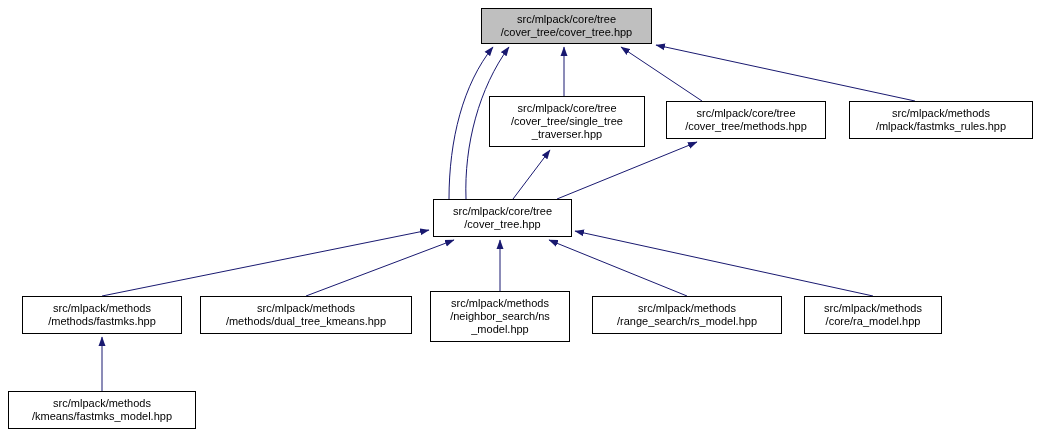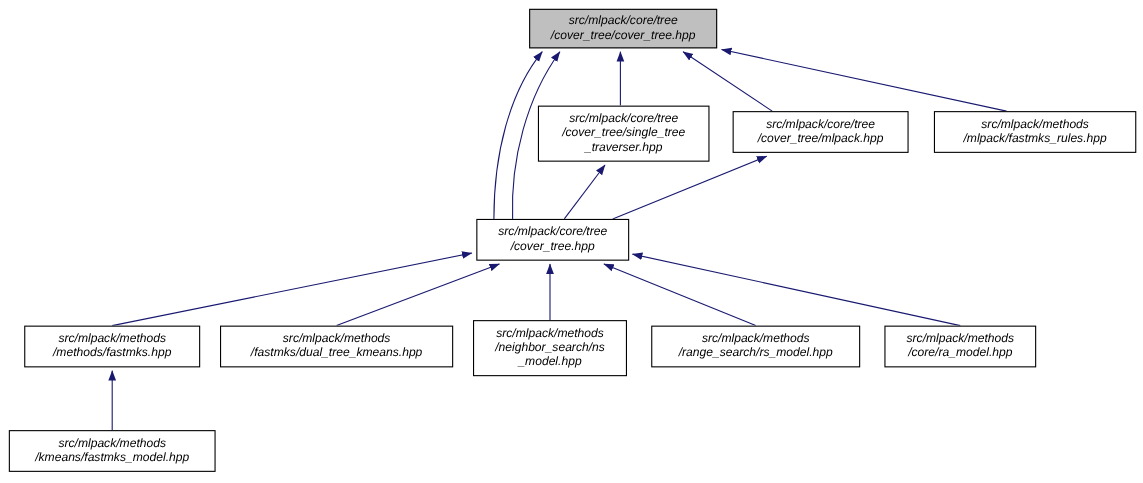--- a/index.html
+++ b/index.html
@@ -33,21 +33,20 @@
     align-items: center;
     justify-content: center;
     text-align: center;
     font-size: 11px;
     line-height: 13px;
     color: #000000;
     padding: 2px 4px;
     white-space: nowrap;
     cursor: pointer;
     z-index: 2;
-    font-style: italic;
   }
   .node--highlight {
     background: #bfbfbf;
     cursor: default;
   }
   .node span { display: block; }
 </style>
 </head>
 <body>
 
@@ -82,41 +81,41 @@
   </div>
 
   <div class="node" style="left:489px; top:96px; width:156px; height:51px">
     <span>src/mlpack/core/tree</span>
     <span>/cover_tree/single_tree</span>
     <span>_traverser.hpp</span>
   </div>
 
   <div class="node" style="left:666px; top:101px; width:160px; height:38px">
     <span>src/mlpack/core/tree</span>
-    <span>/cover_tree/mlpack.hpp</span>
+    <span>/cover_tree/methods.hpp</span>
   </div>
 
   <div class="node" style="left:849px; top:101px; width:184px; height:38px">
     <span>src/mlpack/methods</span>
     <span>/mlpack/fastmks_rules.hpp</span>
   </div>
 
   <div class="node" style="left:433px; top:199px; width:139px; height:38px">
     <span>src/mlpack/core/tree</span>
     <span>/cover_tree.hpp</span>
   </div>
 
   <div class="node" style="left:22px; top:296px; width:160px; height:38px">
     <span>src/mlpack/methods</span>
     <span>/methods/fastmks.hpp</span>
   </div>
 
   <div class="node" style="left:200px; top:296px; width:212px; height:38px">
     <span>src/mlpack/methods</span>
-    <span>/fastmks/dual_tree_kmeans.hpp</span>
+    <span>/methods/dual_tree_kmeans.hpp</span>
   </div>
 
   <div class="node" style="left:430px; top:291px; width:140px; height:51px">
     <span>src/mlpack/methods</span>
     <span>/neighbor_search/ns</span>
     <span>_model.hpp</span>
   </div>
 
   <div class="node" style="left:592px; top:296px; width:190px; height:38px">
     <span>src/mlpack/methods</span>

